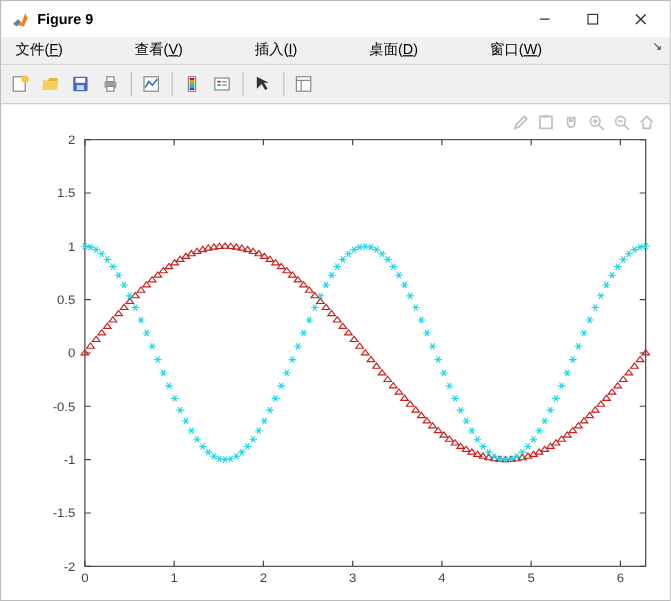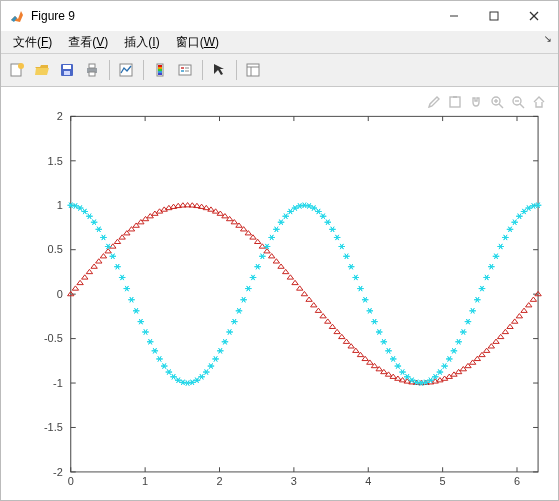--- a/index.html
+++ b/index.html
@@ -1,21 +1,21 @@
 <!DOCTYPE html>
 <html><head>
 <meta charset="utf-8">
 <style>
   html,body{margin:0;padding:0;font-family:"Microsoft YaHei","Segoe UI",Arial,sans-serif;font-size:12px;background:#f0f0f0;color:#000;}
   .window{width:559px;height:501px;background:#f0f0f0;display:flex;flex-direction:column;box-sizing:border-box;border:1px solid #bbb;}
-  .titlebar{height:30px;display:flex;align-items:center;padding:0 4px 0 8px;background:#fff;}
+  .titlebar{height:30px;display:flex;align-items:center;padding:0 4px 0 8px;background:#fff;font-weight:bold;}
   .logo-icon{width:16px;height:16px;margin-right:6px;display:inline-block;}
   .titlebar .title{flex:1;font-size:12px;}
   .tbtn{width:40px;height:28px;display:flex;align-items:center;justify-content:center;}
-  .menubar{height:22px;display:flex;align-items:center;padding:0 4px;font-size:12px;background:#f0f0f0;position:relative;}
+  .menubar{height:22px;display:flex;padding:0 4px;font-size:12px;background:#f0f0f0;position:relative;gap:44px;}
   .menubar .mitem{padding:2px 8px;}
   .menubar .mitem u{text-decoration:underline;}
   .menubar .overflow{position:absolute;right:6px;top:2px;font-size:10px;color:#444;}
   .toolbar{height:28px;display:flex;align-items:center;padding:2px 4px;border-top:1px solid #d0d0d0;border-bottom:1px solid #c8c8c8;background:#f0f0f0;}
   .tool{width:24px;height:24px;display:flex;align-items:center;justify-content:center;margin-right:1px;}
   .tool svg{width:16px;height:16px;}
   .sep{width:1px;height:20px;background:#c0c0c0;margin:0 4px;}
   .content{flex:1;background:#fff;position:relative;overflow:hidden;}
   .axtoolbar{position:absolute;top:6px;right:10px;display:flex;gap:3px;color:#bfbfbf;}
   .axbtn{width:18px;height:18px;display:flex;align-items:center;justify-content:center;}
@@ -52,20 +52,21 @@
           <line x1="1" y1="1" x2="9" y2="9" stroke="#333" stroke-width="1.2"></line>
           <line x1="9" y1="1" x2="1" y2="9" stroke="#333" stroke-width="1.2"></line>
         </svg>
       </div>
   </div>
 
   <div class="menubar">
     <span class="mitem"><span>文件</span>(<u>F</u>)</span>
     <span class="mitem"><span>查看</span>(<u>V</u>)</span>
     <span class="mitem"><span>插入</span>(<u>I</u>)</span>
+    <span class="mitem"><span>桌面</span>(<u>D</u>)</span>
     <span class="mitem"><span>窗口</span>(<u>W</u>)</span>
     <span class="overflow">↘</span>
   </div>
 
   <div class="toolbar">
     <div class="tool">
         <svg viewBox="0 0 16 16">
           <rect x="2" y="2" width="10" height="12" fill="#fff" stroke="#888"></rect>
           <circle cx="12" cy="4" r="3" fill="#f6c34a"></circle>
         </svg>

